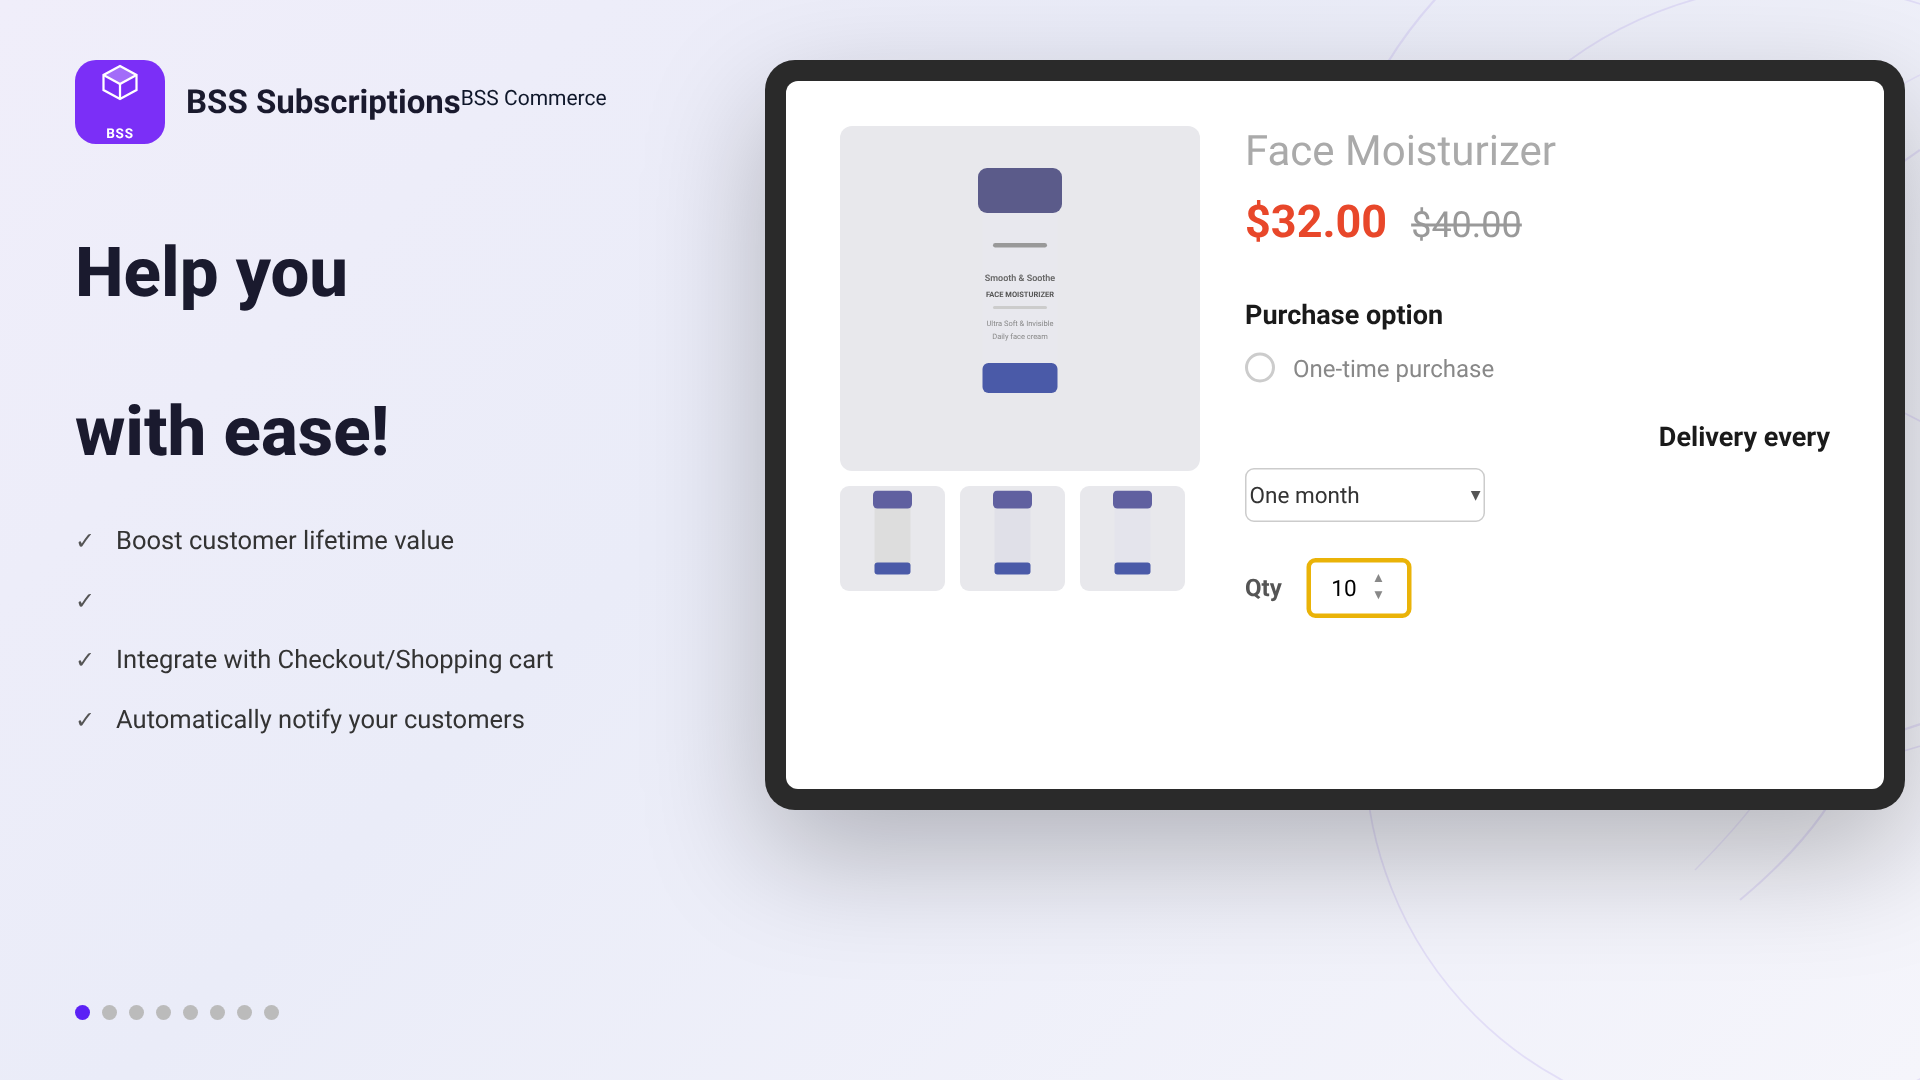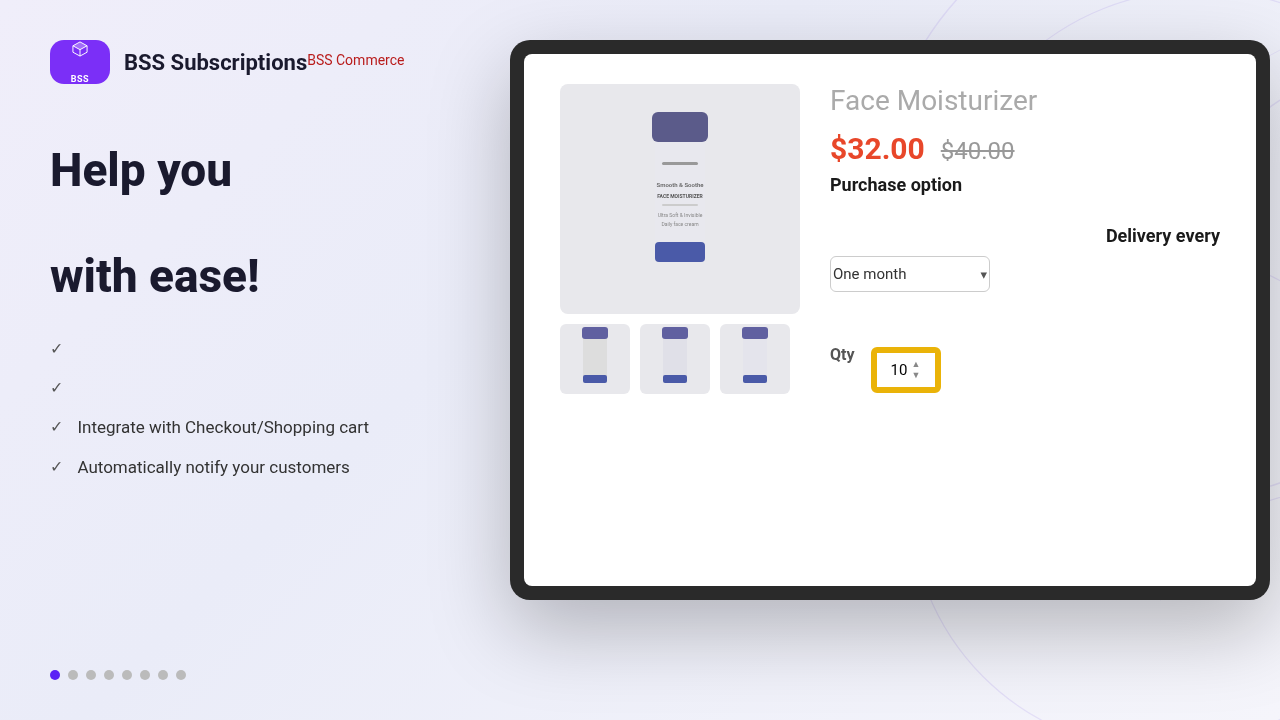--- a/index.html
+++ b/index.html
@@ -36,21 +36,21 @@
 
     .logo-area {
       display: flex;
       align-items: center;
       gap: 14px;
       margin-bottom: 60px;
     }
 
     .logo-icon {
       width: 60px;
-      height: 44px;
+      height: 56px;
       background: #7b2ff7;
       border-radius: 14px;
       display: flex;
       flex-direction: column;
       align-items: center;
       justify-content: center;
       gap: 16px;
       position: relative;
     }
 
@@ -67,21 +67,21 @@
     }
 
     .logo-title {
       font-size: 22px;
       font-weight: 700;
       color: #1a1a2e;
     }
 
     .logo-subtitle {
       font-size: 14px;
-      color: #b91c1c;
+      color: #0f172a;
       margin-top: 2px;
     }
 
     .headline {
       font-size: 46px;
       font-weight: 800;
       line-height: 1.15;
       color: #1a1a2e;
       margin-bottom: 36px;
     }
@@ -136,21 +136,21 @@
     .right-panel {
       position: absolute;
       right: -10px;
       top: 40px;
       width: 800px;
       height: 660px;
     }
 
     .laptop-outer {
       width: 760px;
-      height: 560px;
+      height: 500px;
       background: #2a2a2a;
       border-radius: 20px;
       padding: 14px;
       position: absolute;
       top: 0;
       left: 20px;
       box-shadow: 0 30px 80px rgba(0,0,0,0.25);
     }
 
     .laptop-screen {
@@ -210,21 +210,21 @@
       font-size: 28px;
       font-weight: 400;
       color: #aaa;
       margin-bottom: 14px;
     }
 
     .price-row {
       display: flex;
       align-items: baseline;
       gap: 16px;
-      margin-bottom: 8px;
+      margin-bottom: 34px;
     }
 
     .price-current {
       font-size: 30px;
       font-weight: 700;
       color: #e8472a;
     }
 
     .price-original {
       font-size: 24px;
@@ -322,29 +322,28 @@
       margin-top: 24px;
     }
 
     .qty-label {
       font-size: 16px;
       color: #555;
       font-weight: bold;
     }
 
     .qty-stepper {
-      border: 6px solid #eab308;
+      border: 3px solid #eab308;
       border-radius: 6px;
       padding: 6px 14px;
       font-size: 15px;
       width: 70px;
       display: flex;
       align-items: center;
       justify-content: space-between;
-      margin-top: 31px;
     }
 
     .qty-arrows {
       display: flex;
       flex-direction: column;
       font-size: 9px;
       color: #888;
       line-height: 1.2;
     }
 
@@ -389,20 +388,21 @@
 
   <div class="headline">
     <span>Help you</span><br>
     <br>
     <span>with ease!</span>
   </div>
 
   <ul class="features-list">
     <li>
       <span class="check-icon">✓</span>
+      <span>Boost customer lifetime value</span>
     </li>
     <li>
       <span class="check-icon">✓</span>
     </li>
     <li>
       <span class="check-icon">✓</span>
       <span>Integrate with Checkout/Shopping cart</span>
     </li>
     <li>
       <span class="check-icon">✓</span>
@@ -476,20 +476,25 @@
       <div class="product-info">
         <div class="product-name">Face Moisturizer</div>
 
         <div class="price-row">
           <span class="price-current">$32.00</span>
           <span class="price-original">$40.00</span>
         </div>
 
         <div class="purchase-option-title">Purchase option</div>
 
+        <div class="option-row">
+          <div class="radio-outer">
+          </div>
+          <span class="option-label">One-time purchase</span>
+        </div>
 
 
         <div class="delivery-section">
           <div class="delivery-title">Delivery every</div>
           <div class="delivery-select">
             <span class="delivery-select-text">One month</span>
             <span class="chevron">▾</span>
           </div>
         </div>
 

